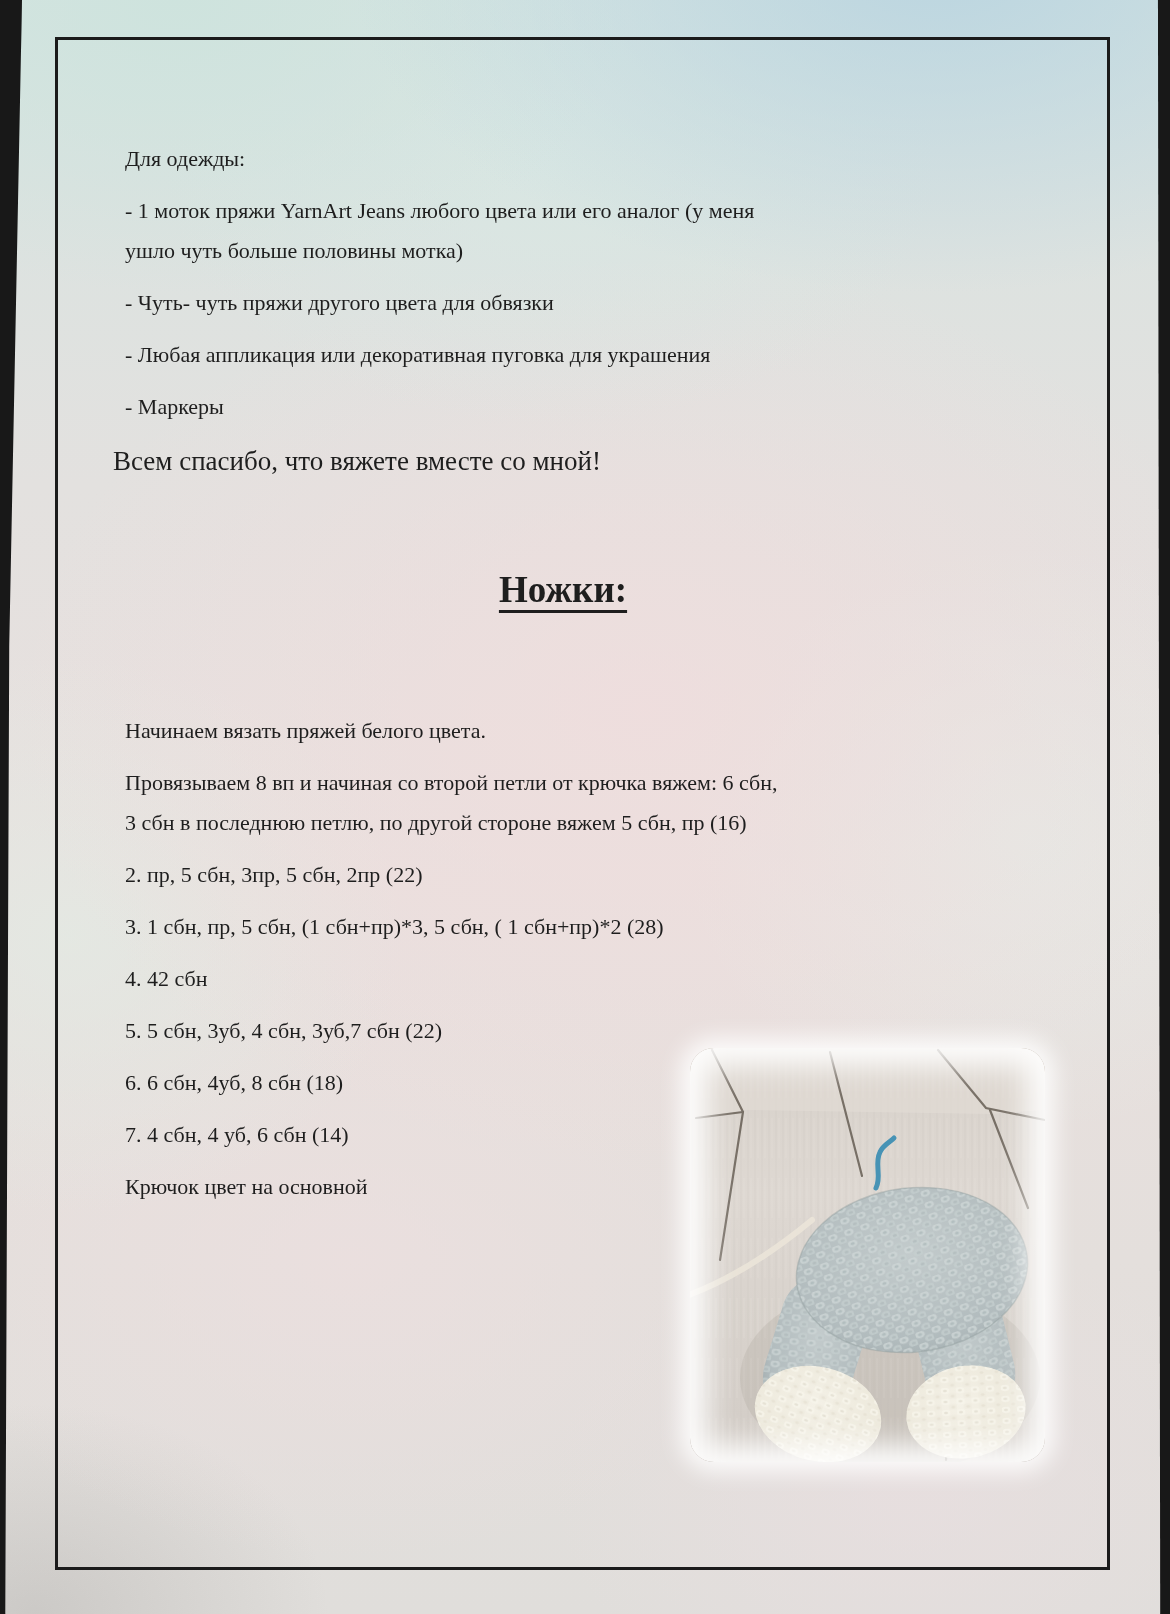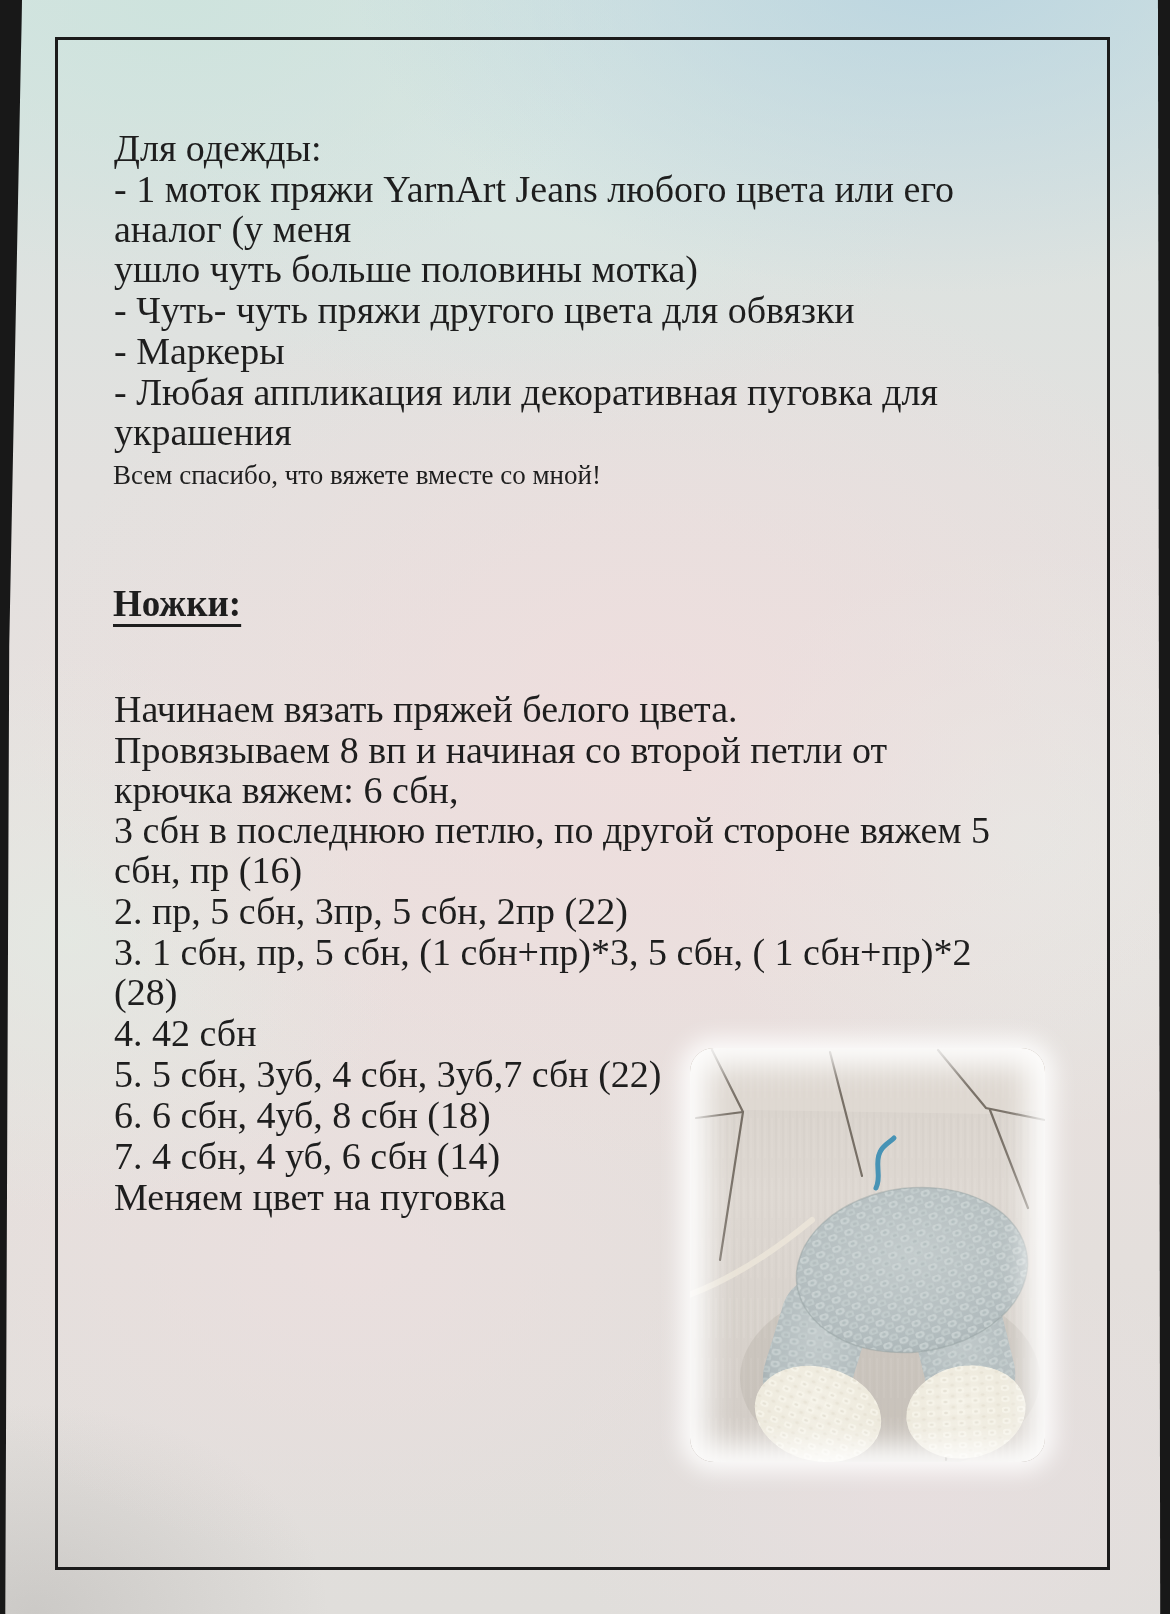--- a/index.html
+++ b/index.html
@@ -22,27 +22,27 @@
       linear-gradient(180deg,#d6e4e1 0%,#e3e1df 30%,#e9e0de 55%,#e4dfdc 78%,#e0dedb 100%);
   }
   .edge{position:absolute;top:0;bottom:0;background:#181818;}
   .edge-left{left:0;width:22px;clip-path:polygon(0 0,100% 0,42% 40%,24% 100%,0 100%);box-shadow:2px 0 5px rgba(0,0,0,0.3);}
   .edge-right{right:0;width:14px;clip-path:polygon(14% 0,100% 0,100% 100%,30% 100%);box-shadow:-2px 0 5px rgba(0,0,0,0.3);}
   .frame{
     position:absolute;left:55px;top:37px;width:1055px;height:1533px;
     border:3px solid #1b1b1b;box-sizing:border-box;
   }
   .content{position:absolute;left:113px;top:127px;width:900px;color:#1e1e1e;}
-  p.body{font-size:38px;line-height:40px;margin:1px;white-space:pre-line;}
+  p.body{font-size:22px;line-height:40px;margin:12px;white-space:pre-line;}
   .mb17{margin-bottom:17px}.mb18{margin-bottom:18px}.mb19{margin-bottom:19px}
   .mb20{margin-bottom:20px}.mb24{margin-bottom:24px}
   p.thanks{font-size:27px;line-height:44px;margin:0 0 83px 0;white-space:pre-line;}
   h2.heading{
-    font-size:37px;line-height:48px;font-weight:700;margin:0 0 61px 0;
-    text-decoration:underline;text-decoration-thickness:2.5px;text-underline-offset:8px;
+    font-size:37px;line-height:48px;font-weight:700;margin:0 0 97px 0;
+    text-decoration:underline;text-decoration-thickness:2.5px;text-underline-offset:8px;text-align:center;
   }
   figure.photo{
     position:absolute;left:690px;top:1048px;width:355px;height:414px;margin:0;
     border-radius:24px;overflow:hidden;
     box-shadow:0 0 22px 10px rgba(255,255,255,0.85);
   }
   figure.photo svg{display:block;}
   .photo-fade{
     position:absolute;inset:0;border-radius:24px;pointer-events:none;
     box-shadow:inset 0 0 28px 18px rgba(255,255,255,0.92);
@@ -55,35 +55,35 @@
   <div class="bg"></div>
   <div class="edge edge-left"></div>
   <div class="edge edge-right"></div>
   <div class="frame"></div>
 
   <div class="content">
     <p class="body mb20">Для одежды:</p>
     <p class="body mb17">- 1 моток пряжи YarnArt Jeans любого цвета или его аналог (у меня
 ушло чуть больше половины мотка)</p>
     <p class="body mb19">- Чуть- чуть пряжи другого цвета для обвязки</p>
+    <p class="body mb18">- Любая аппликация или декоративная пуговка для украшения</p>
     <p class="body mb17">- Маркеры</p>
-    <p class="body mb18">- Любая аппликация или декоративная пуговка для украшения</p>
     <p class="thanks">Всем спасибо, что вяжете вместе со мной!</p>
 
     <h2 class="heading">Ножки:</h2>
     <p class="body mb20">Начинаем вязать пряжей белого цвета.</p>
     <p class="body mb24">Провязываем 8 вп и начиная со второй петли от крючка вяжем: 6 сбн,
 3 сбн в последнюю петлю, по другой стороне вяжем 5 сбн, пр (16)</p>
     <p class="body mb19">2. пр, 5 сбн, 3пр, 5 сбн, 2пр (22)</p>
     <p class="body mb19">3. 1 сбн, пр, 5 сбн, (1 сбн+пр)*3, 5 сбн, ( 1 сбн+пр)*2 (28)</p>
     <p class="body mb18">4. 42 сбн</p>
     <p class="body mb19">5. 5 сбн, 3уб, 4 сбн, 3уб,7 сбн (22)</p>
     <p class="body mb18">6. 6 сбн, 4уб, 8 сбн (18)</p>
     <p class="body mb18">7. 4 сбн, 4 уб, 6 сбн (14)</p>
-    <p class="body mb18">Меняем цвет на пуговка</p>
+    <p class="body mb18">Крючок цвет на основной</p>
   </div>
 
   <figure class="photo" aria-label="Фото: связанные серые ножки игрушки с белыми ступнями на белом деревянном фоне">
     <svg width="355" height="414" viewBox="0 0 355 414">
       <defs>
         <linearGradient id="wood" x1="0" y1="0" x2="0" y2="1">
           <stop offset="0" stop-color="#d7d1ca"></stop>
           <stop offset="0.35" stop-color="#ded8d2"></stop>
           <stop offset="1" stop-color="#d2ccc6"></stop>
         </linearGradient>

